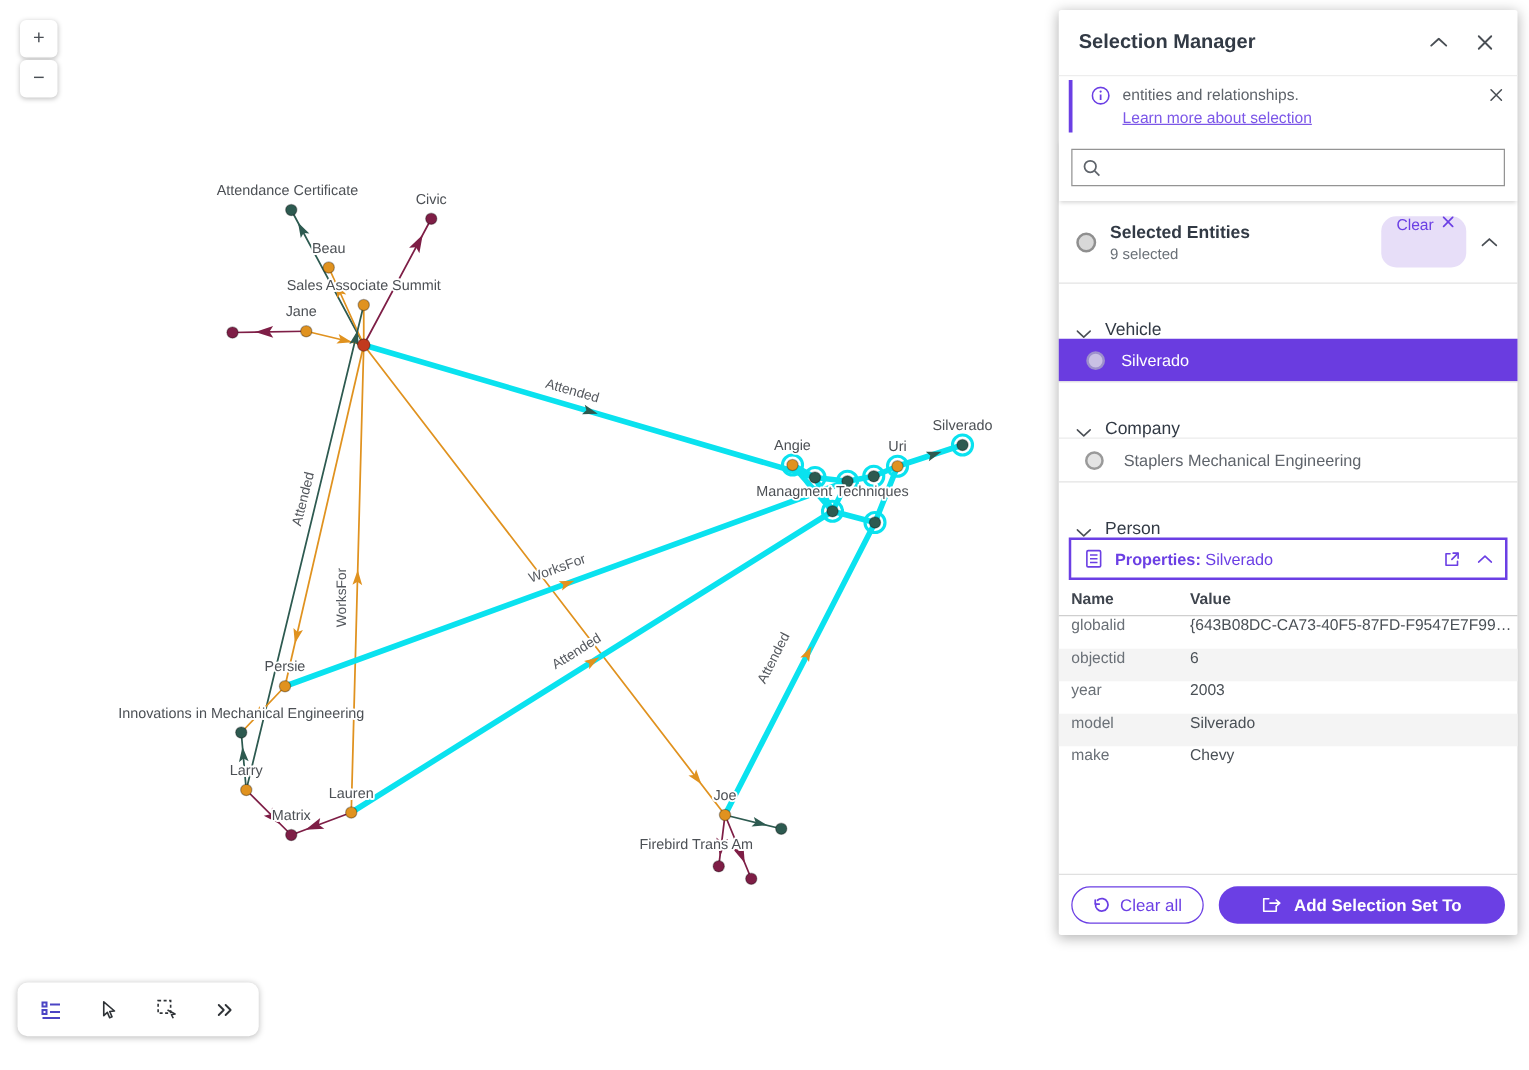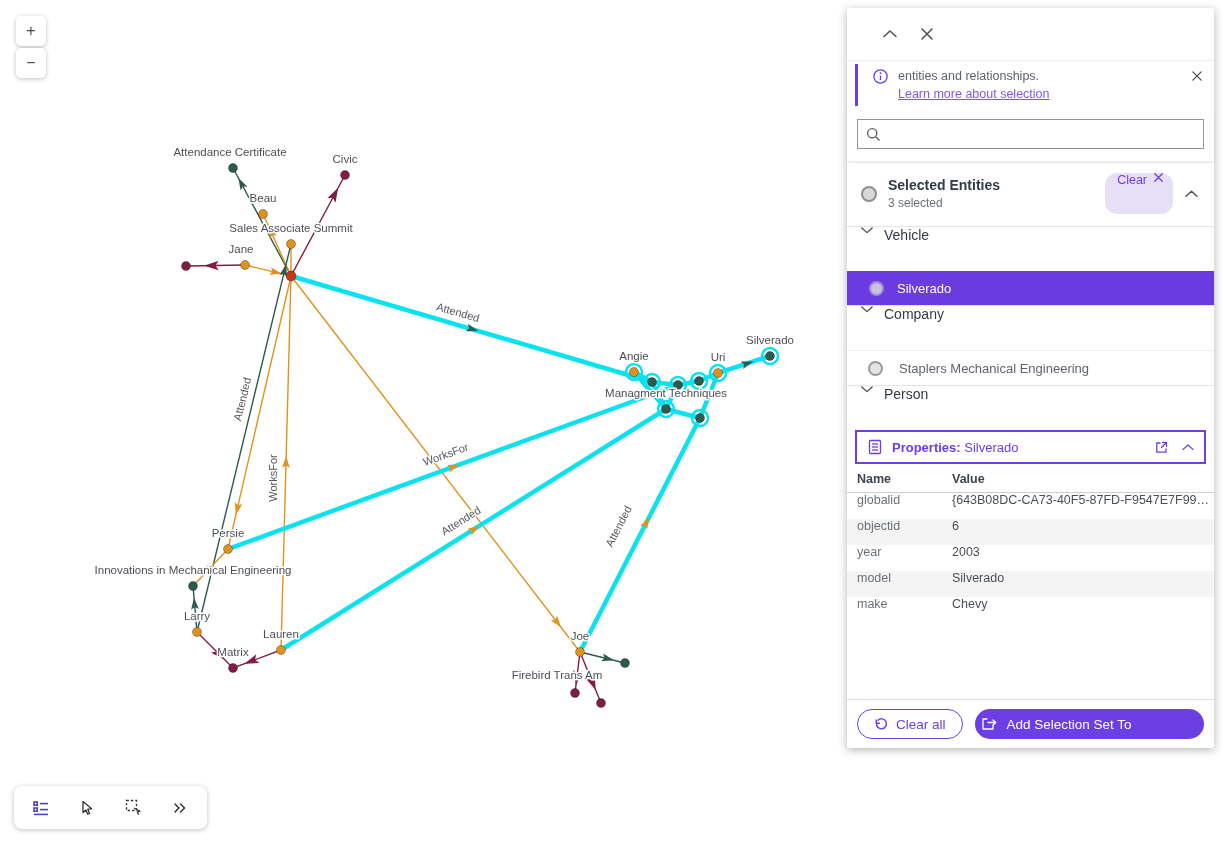--- a/index.html
+++ b/index.html
@@ -39,21 +39,21 @@
   .search-box input::placeholder{color:#8a9099;}
 
   .sel-header{display:flex;align-items:center;padding:12px 12px 12px 14px;flex:0 0 auto;}
   .entity-dot{width:12px;height:12px;border-radius:50%;background:#d8d8d8;border:2px solid #8f8f8f;margin-right:11px;flex:0 0 auto;}
   .sel-titles{flex:1;}
   .sel-title{font-size:14px;font-weight:700;color:#323a45;}
   .sel-sub{font-size:12px;color:#6a7077;margin-top:3px;}
   .clear-pill{display:flex;align-items:flex-start;gap:7px;background:#e7def8;color:#6b3fe4;border:none;border-radius:12px;height:41px;padding:0 10px 0 12px;font-size:12.5px;cursor:pointer;font-family:inherit;}
   .sel-header .icon-btn{margin-left:8px;}
 
-  .group-header{display:flex;align-items:flex-start;gap:11px;padding:0 0 0 14px;height:44px;border-top:1px solid #e4e4e4;font-size:14px;color:#323a45;flex:0 0 auto;}
+  .group-header{display:flex;align-items:flex-end;gap:11px;padding:0 0 0 14px;height:44px;border-top:1px solid #e4e4e4;font-size:14px;color:#323a45;flex:0 0 auto;}
   .selected-row{height:34px;background:#6a3ce0;display:flex;align-items:center;padding:0 14px 0 22px;color:#fff;font-size:13px;gap:13px;cursor:pointer;flex:0 0 auto;}
   .row-dot{width:11px;height:11px;border-radius:50%;background:#c9c0e4;border:2px solid #9d90cc;flex:0 0 auto;}
   .plain-row{height:34px;display:flex;align-items:center;padding:0 14px 0 21px;color:#5f646b;font-size:13px;gap:16px;border-top:1px solid #ececec;cursor:pointer;flex:0 0 auto;}
   .plain-row .row-dot{background:#e4e4e4;border-color:#9a9a9a;}
 
   .props-box{margin:0 8px;border:2px solid #6b3fe4;height:30px;display:flex;align-items:center;padding:0 8px 0 10px;gap:9px;flex:0 0 auto;background:#fff;}
   .props-title{font-size:13px;color:#6b3fe4;flex:1;white-space:nowrap;overflow:hidden;}
   .props-title .b{font-weight:700;}
   .props-box .icon-btn{padding:2px;color:#6b3fe4;}
 
@@ -61,21 +61,21 @@
   .prop-head{display:flex;height:26px;align-items:center;border-bottom:1px solid #cfcfcf;font-size:12.5px;font-weight:700;color:#3f454e;}
   .col-name{width:95px;padding-left:10px;flex:0 0 auto;}
   .prop-row{display:flex;height:26px;align-items:flex-start;font-size:12.5px;}
   .prop-row.alt{background:#f4f4f4;}
   .prop-name{color:#6a7077;}
   .prop-value{color:#4a5056;flex:1;white-space:nowrap;overflow:hidden;padding-right:8px;}
 
   .panel-spacer{flex:1;}
   .panel-footer{border-top:1px solid #e0e0e0;padding:9px 10px;display:flex;gap:12px;flex:0 0 auto;align-items:center;}
   .btn-outline{display:flex;align-items:center;gap:8px;border:1px solid #6b3fe4;color:#6b3fe4;background:#fff;border-radius:16px;height:30px;padding:0 16px;font-size:13.5px;font-family:inherit;cursor:pointer;flex:0 0 auto;}
-  .btn-fill{flex:1;display:flex;align-items:center;gap:10px;background:#6b3fe4;color:#fff;border:none;border-radius:16px;height:30px;font-size:13.5px;font-family:inherit;cursor:pointer;}
+  .btn-fill{flex:1;display:flex;align-items:center;justify-content:center;gap:10px;background:#6b3fe4;color:#fff;border:none;border-radius:16px;height:30px;font-size:13.5px;font-family:inherit;cursor:pointer;font-weight:bold;}
 </style>
 </head>
 <body>
 
 <div class="graph-area">
   <svg id="graph-svg" width="847" height="856">
       <line x1="291" y1="276" x2="233" y2="168" stroke="#2d5a50" stroke-width="1.4" stroke-linecap="round"></line>
       <line x1="291" y1="276" x2="345" y2="175" stroke="#7e1e46" stroke-width="1.4" stroke-linecap="round"></line>
       <line x1="291" y1="276" x2="263" y2="214" stroke="#e0921f" stroke-width="1.4" stroke-linecap="round"></line>
       <line x1="291" y1="244" x2="291" y2="276" stroke="#e0921f" stroke-width="1.4" stroke-linecap="round"></line>
@@ -214,20 +214,21 @@
     <svg width="16" height="16" viewBox="0 0 16 16" fill="none" stroke="#2f3337" stroke-width="1.5" stroke-linecap="round" stroke-linejoin="round">
       <path d="M3 4 L7 8 L3 12"></path>
         <path d="M8.5 4 L12.5 8 L8.5 12"></path>
     </svg>
   </button>
 </div>
 
 <div class="panel">
 
   <div class="panel-header">
+    <div class="panel-title">Selection Manager</div>
     <button class="icon-btn">
       <svg width="14" height="8" viewBox="0 0 14 8" fill="none" stroke="#4a4f55" stroke-width="1.5" stroke-linecap="round" stroke-linejoin="round">
           <path d="M1 6.5 L7 1 L13 6.5"></path>
         </svg>
     </button>
     <button class="icon-btn">
       <svg width="12" height="12" viewBox="0 0 12 12" fill="none" stroke="#4a4f55" stroke-width="1.5" stroke-linecap="round">
           <path d="M1 1 L11 11 M11 1 L1 11"></path>
         </svg>
     </button>
@@ -259,21 +260,21 @@
         <circle cx="6.2" cy="6.2" r="4.6"></circle>
           <line x1="9.7" y1="9.7" x2="13.5" y2="13.5"></line>
       </svg>
     </div>
   </div>
 
   <div class="sel-header">
     <span class="entity-dot"></span>
     <div class="sel-titles">
       <div class="sel-title">Selected Entities</div>
-      <div class="sel-sub">3 selected</div>
+      <div class="sel-sub">9 selected</div>
     </div>
     <button class="clear-pill">
       <span>Clear</span>
       <svg width="9" height="9" viewBox="0 0 12 12" fill="none" stroke="#6b3fe4" stroke-width="1.8" stroke-linecap="round">
           <path d="M1 1 L11 11 M11 1 L1 11"></path>
         </svg>
     </button>
     <button class="icon-btn">
       <svg width="13" height="8" viewBox="0 0 14 8" fill="none" stroke="#4a4f55" stroke-width="1.5" stroke-linecap="round" stroke-linejoin="round">
           <path d="M1 6.5 L7 1 L13 6.5"></path>

